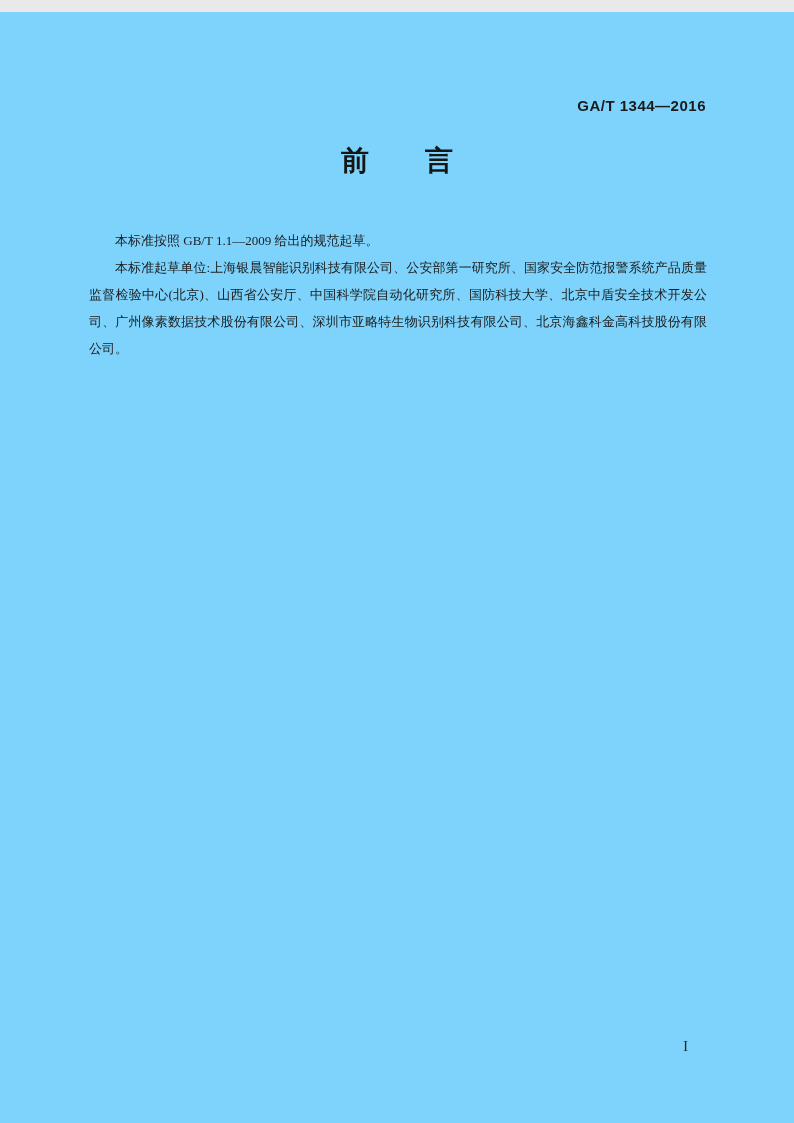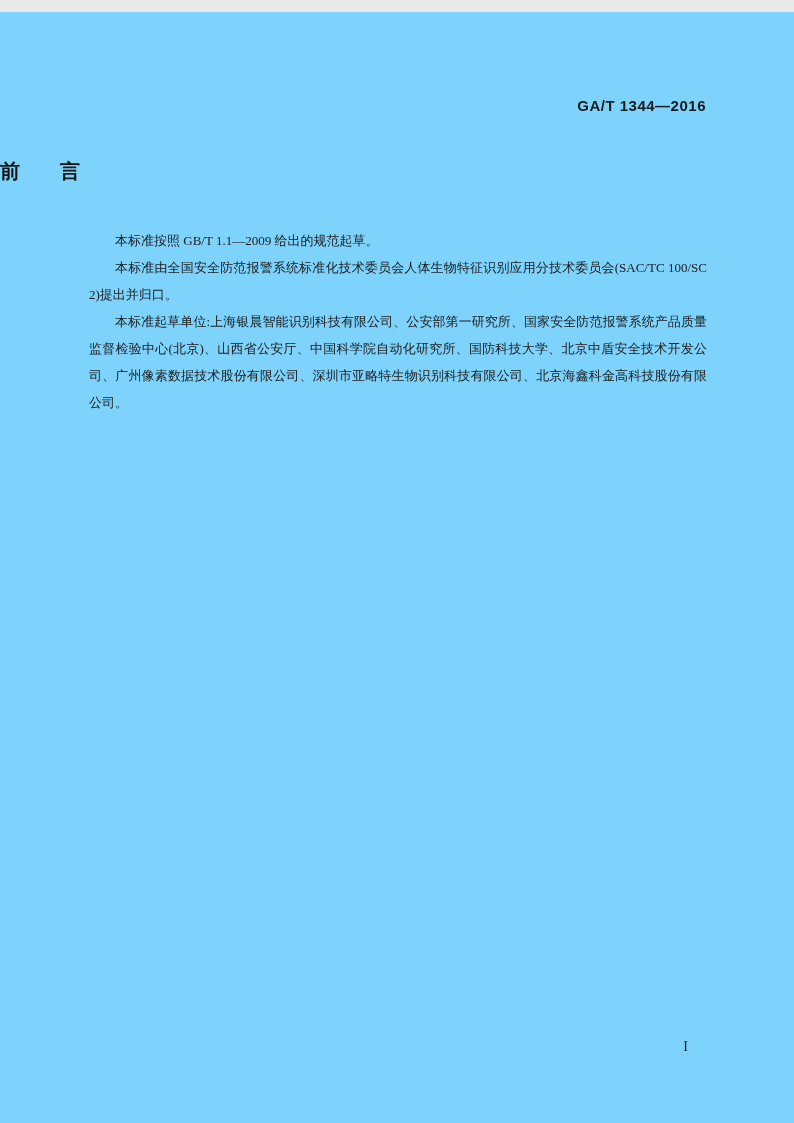--- a/index.html
+++ b/index.html
@@ -24,28 +24,28 @@
       right: 88px;
       text-align: right;
       font-family: "Liberation Sans", "DejaVu Sans", sans-serif;
       font-weight: bold;
       font-size: 15px;
       letter-spacing: 0.5px;
       color: #1b1b1b;
     }
     .doc-title {
       position: absolute;
-      top: 146px;
+      top: 130px;
       left: 0;
       width: 100%;
       margin: 0;
-      text-align: left;
+      text-align: center;
       font-family: "Liberation Sans", "DejaVu Sans", sans-serif;
       font-weight: bold;
-      font-size: 20px;
+      font-size: 28px;
       color: #151515;
     }
     .doc-body {
       position: absolute;
       top: 215px;
       left: 89px;
       width: 618px;
       font-size: 13px;
       line-height: 27px;
       text-align: justify;
@@ -67,19 +67,18 @@
 <body>
 
 <div class="page">
 
   <div class="doc-header">GA/T 1344—2016</div>
 
   <h1 class="doc-title">前　　言</h1>
 
   <div class="doc-body">
     <p>本标准按照 GB/T 1.1—2009 给出的规范起草。</p>
-    <p>本标准由全国安全防范报警系统标准化技术委员会人体生物特征识别应用分技术委员会(SAC/TC 100/SC 2)提出并归口。</p>
     <p>本标准起草单位:上海银晨智能识别科技有限公司、公安部第一研究所、国家安全防范报警系统产品质量监督检验中心(北京)、山西省公安厅、中国科学院自动化研究所、国防科技大学、北京中盾安全技术开发公司、广州像素数据技术股份有限公司、深圳市亚略特生物识别科技有限公司、北京海鑫科金高科技股份有限公司。</p>
   </div>
 
   <div class="page-number">I</div>
 
 </div>
 
 </body></html>

